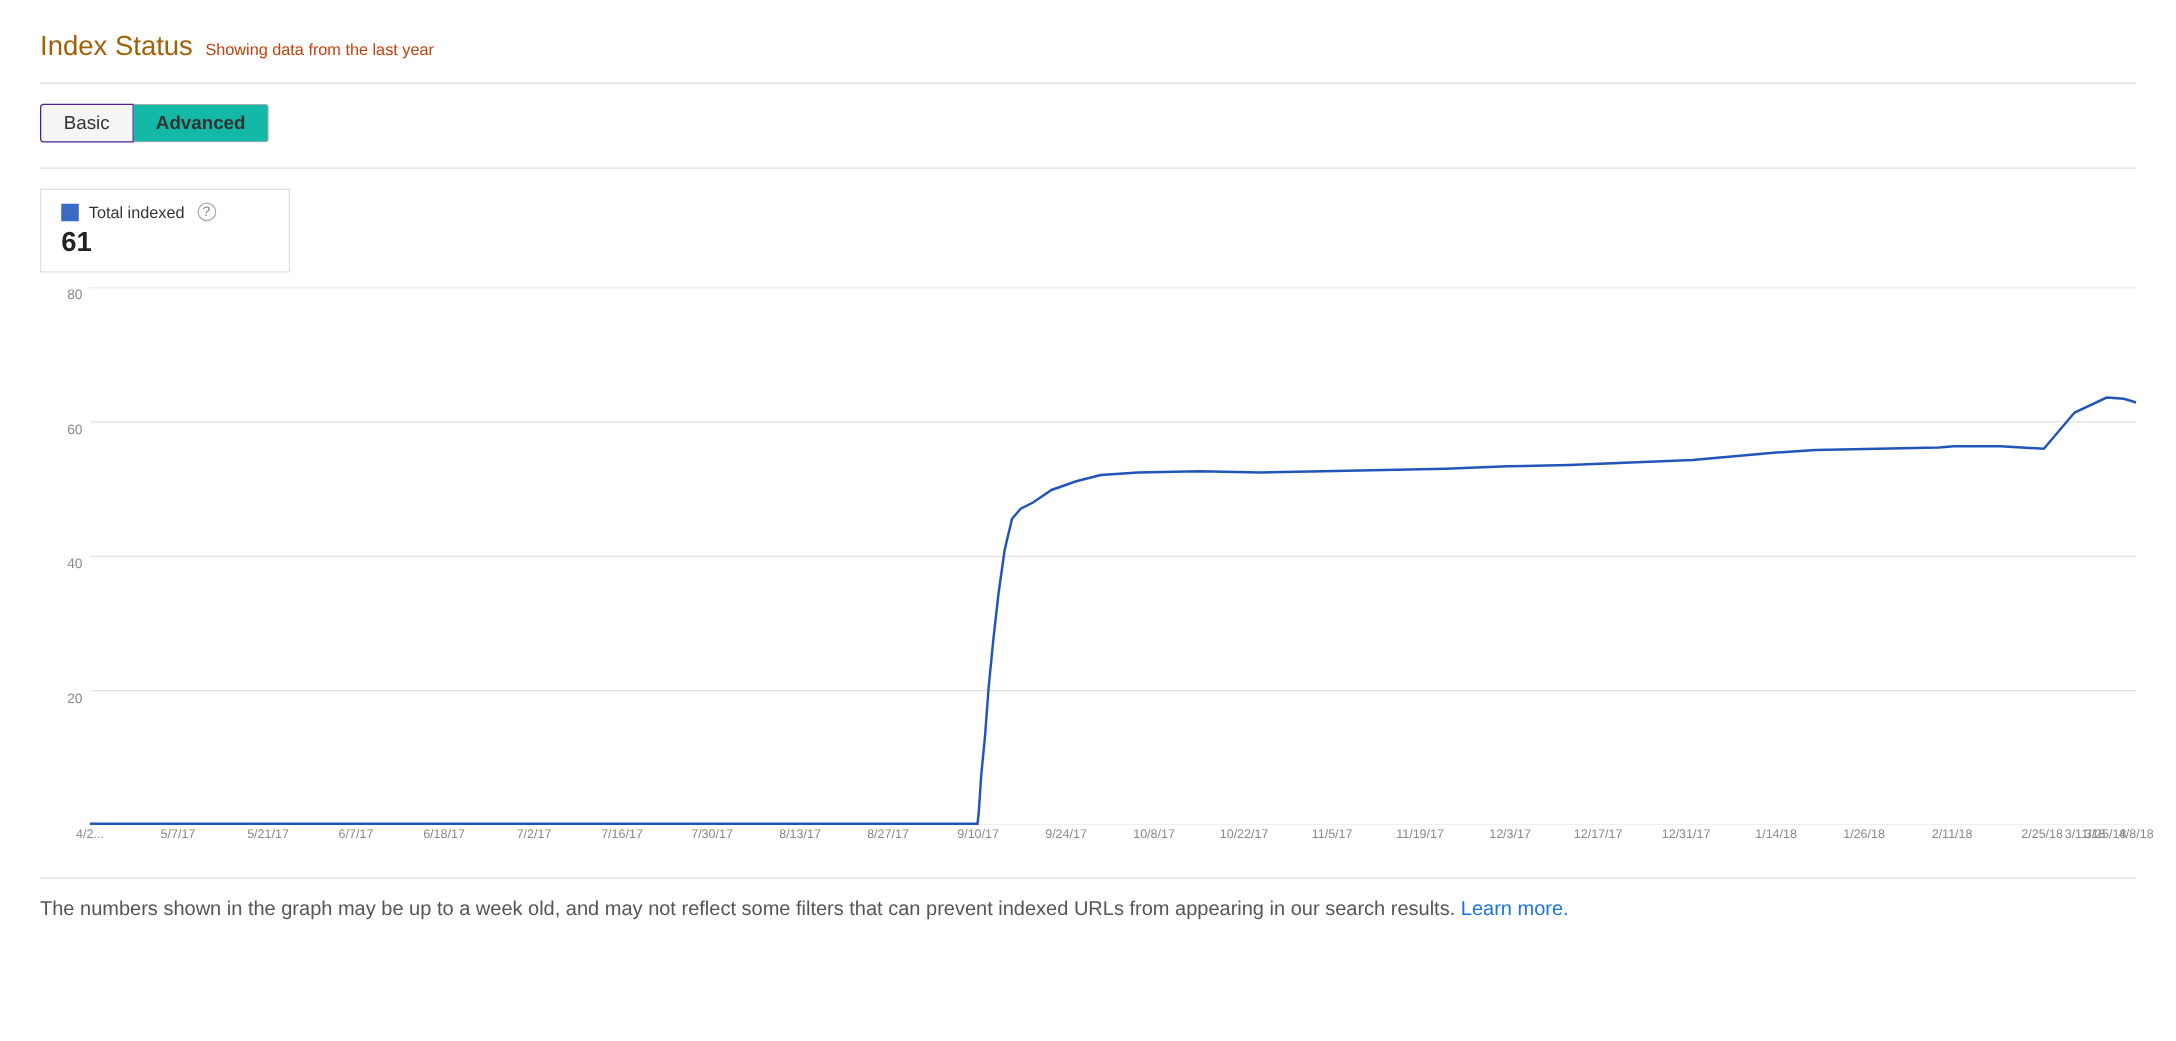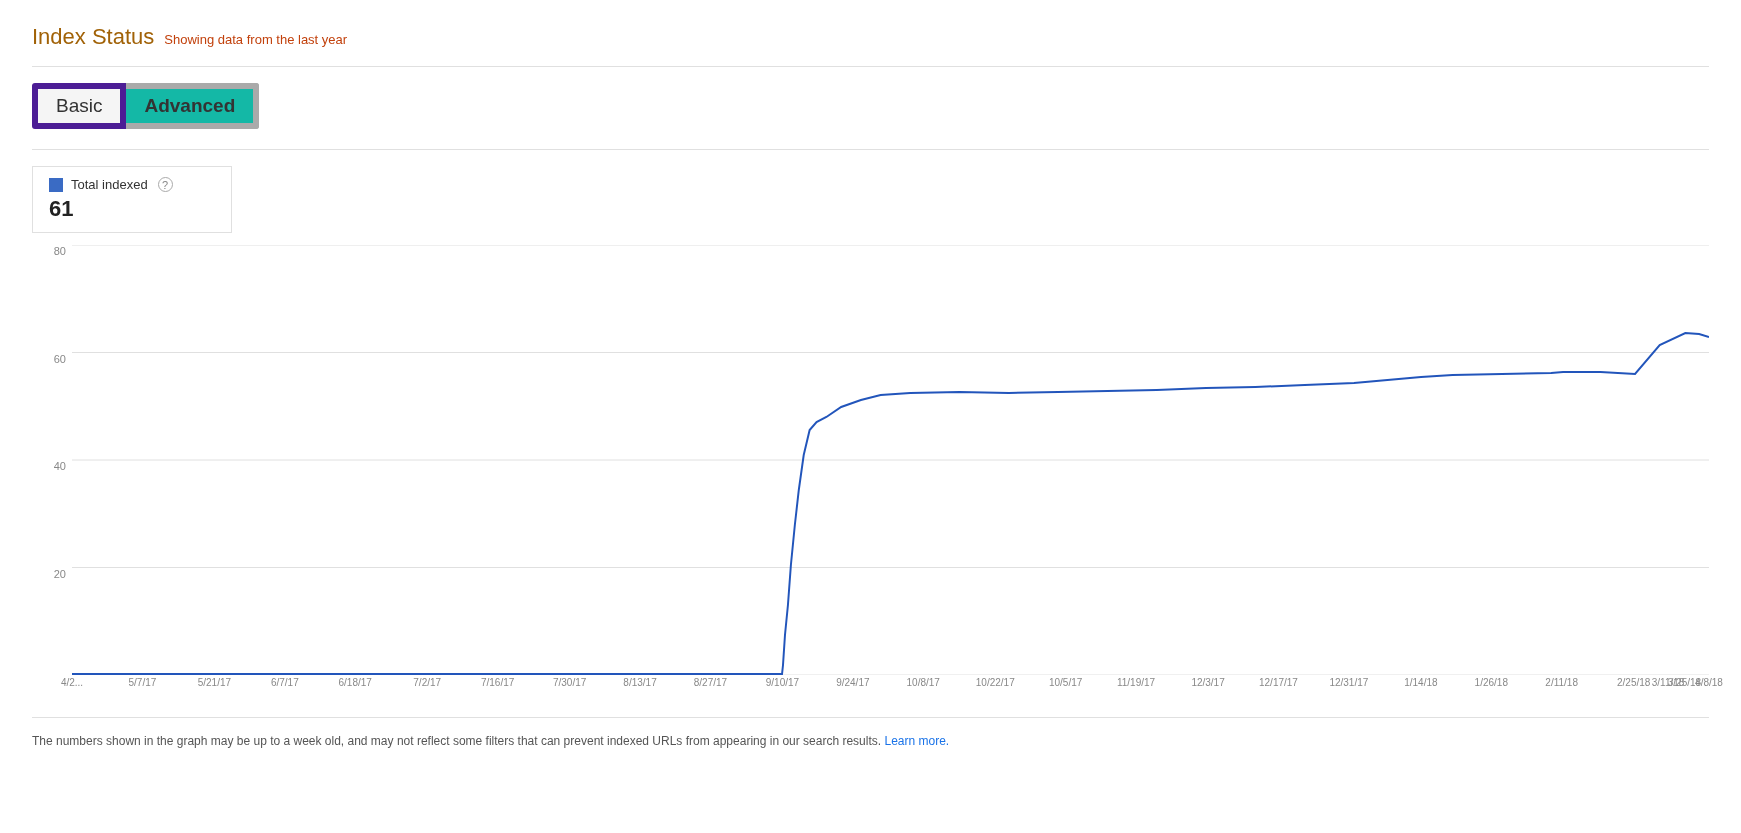--- a/index.html
+++ b/index.html
@@ -30,24 +30,24 @@
       border-top: 1px solid #e0e0e0;
       margin: 0 0 16px 0;
     }
     .tab-bar {
       display: flex;
       gap: 0;
       margin-bottom: 20px;
     }
     .tab-btn {
       padding: 6px 18px;
-      border: 6px solid #4c1d95;
+      border: 1px solid #4c1d95;
       background: #f5f5f5;
       cursor: pointer;
-      font-size: 19px;
+      font-size: 15px;
       color: #333;
       outline: none;
     }
     .tab-btn.active {
       background: #14b8a6;
       font-weight: 600;
       border-color: #aaa;
     }
     .tab-btn:first-child {
       border-radius: 3px 0 0 3px;
@@ -143,21 +143,21 @@
       align-items: flex-start;
     }
     .x-label {
       font-size: 10px;
       color: #888;
       position: absolute;
       transform: translateX(-50%);
       white-space: nowrap;
     }
     .footer-note {
-      font-size: 12px;
+      font-size: 16px;
       color: #555;
       margin-top: 8px;
     }
     .footer-note a {
       color: #1a73e8;
       text-decoration: none;
     }
   </style>
 </head>
 <body>
@@ -269,21 +269,21 @@
     <span class="x-label" style="left:17.3%">6/18/17</span>
     <span class="x-label" style="left:21.7%">7/2/17</span>
     <span class="x-label" style="left:26%">7/16/17</span>
     <span class="x-label" style="left:30.4%">7/30/17</span>
     <span class="x-label" style="left:34.7%">8/13/17</span>
     <span class="x-label" style="left:39%">8/27/17</span>
     <span class="x-label" style="left:43.4%">9/10/17</span>
     <span class="x-label" style="left:47.7%">9/24/17</span>
     <span class="x-label" style="left:52%">10/8/17</span>
     <span class="x-label" style="left:56.4%">10/22/17</span>
-    <span class="x-label" style="left:60.7%">10/5/17</span>
+    <span class="x-label" style="left:60.7%">11/5/17</span>
     <span class="x-label" style="left:65%">11/19/17</span>
     <span class="x-label" style="left:69.4%">12/3/17</span>
     <span class="x-label" style="left:73.7%">12/17/17</span>
     <span class="x-label" style="left:78%">12/31/17</span>
     <span class="x-label" style="left:82.4%">1/14/18</span>
     <span class="x-label" style="left:86.7%">1/26/18</span>
     <span class="x-label" style="left:91%">2/11/18</span>
     <span class="x-label" style="left:95.4%">2/25/18</span>
     <span class="x-label" style="left:97.5%">3/11/18</span>
     <span class="x-label" style="left:98.5%">3/25/18</span>

